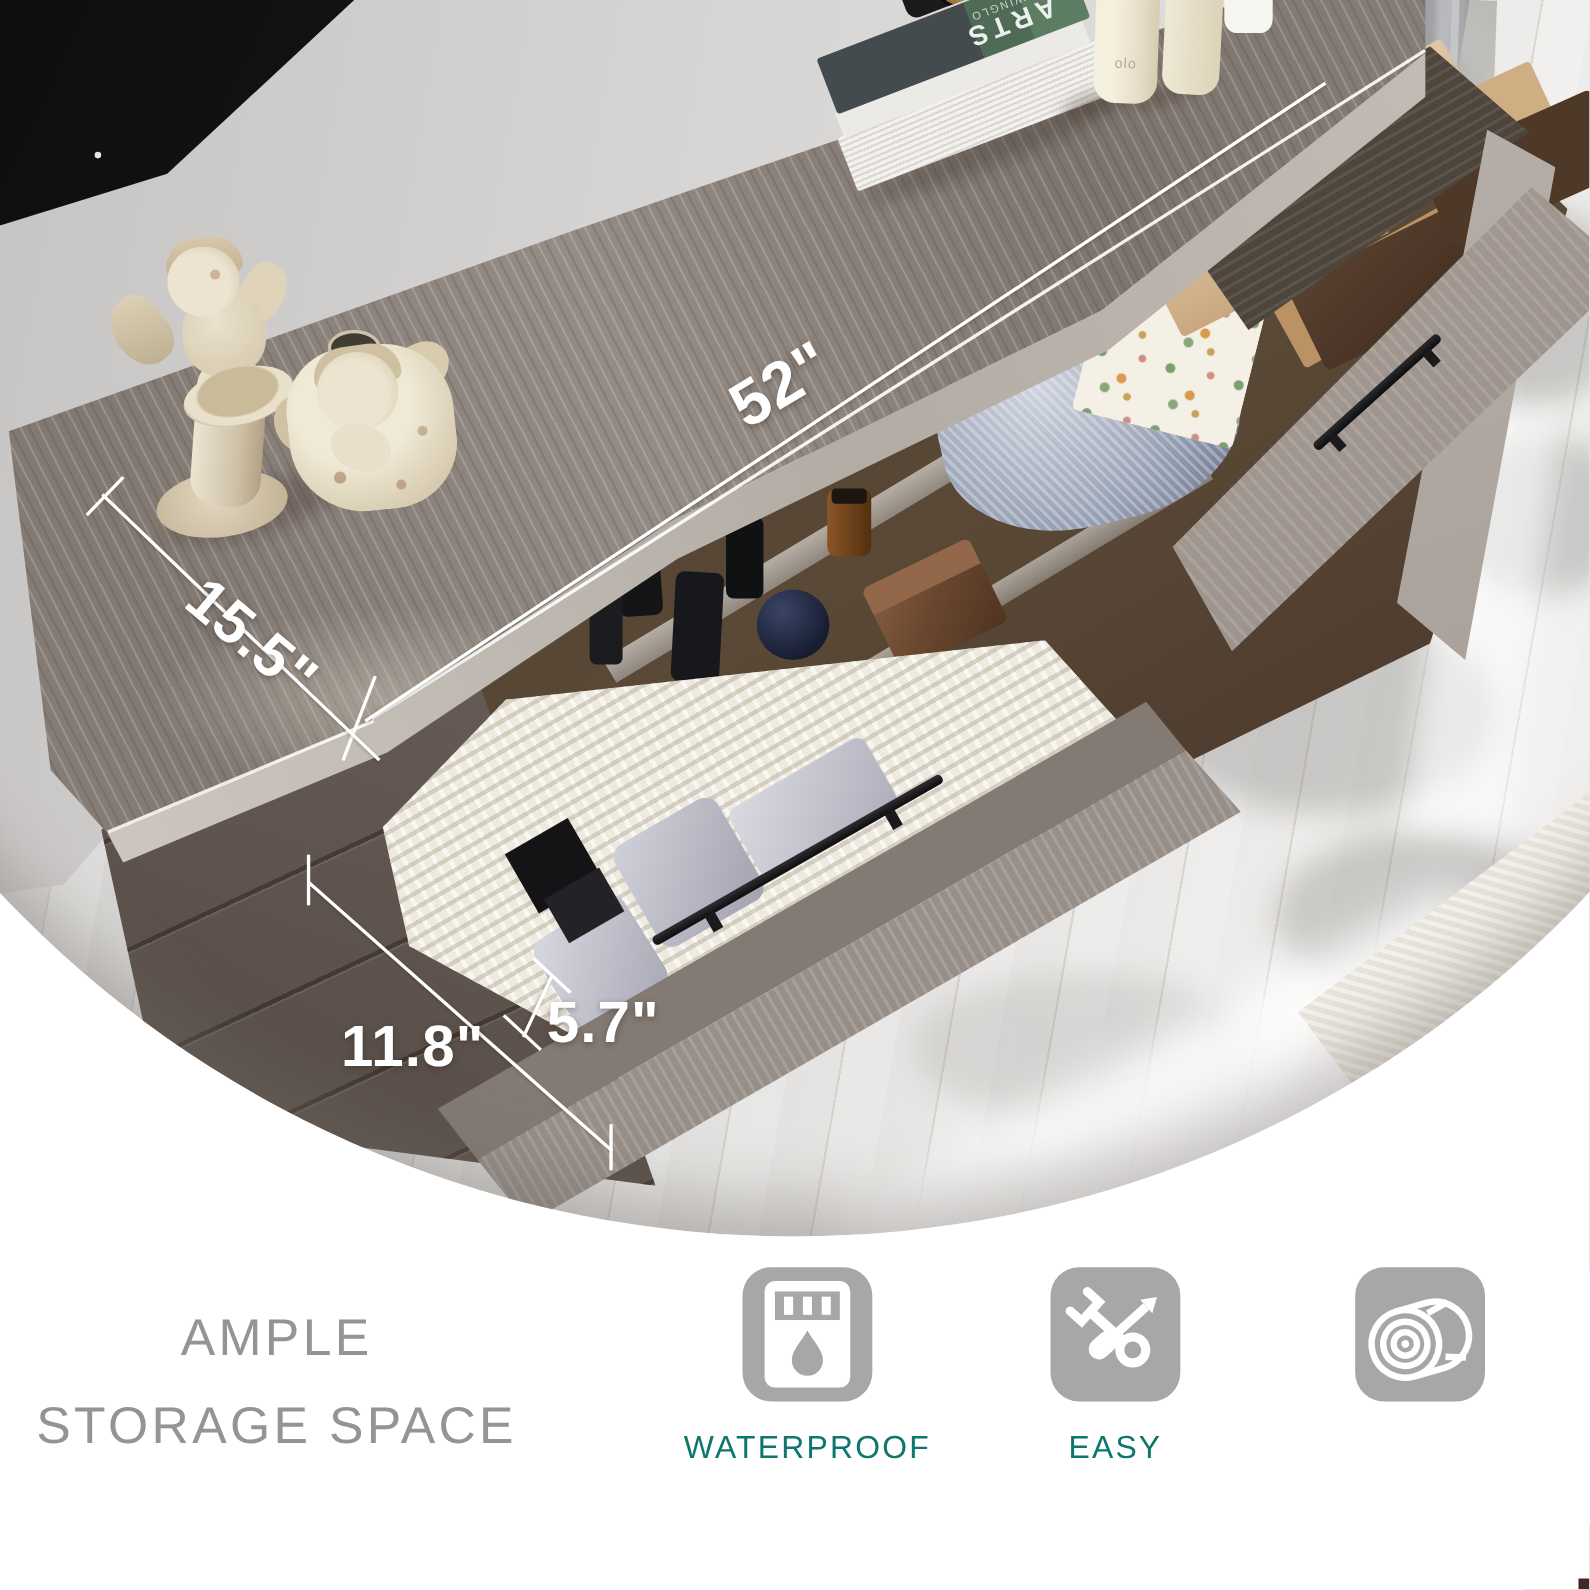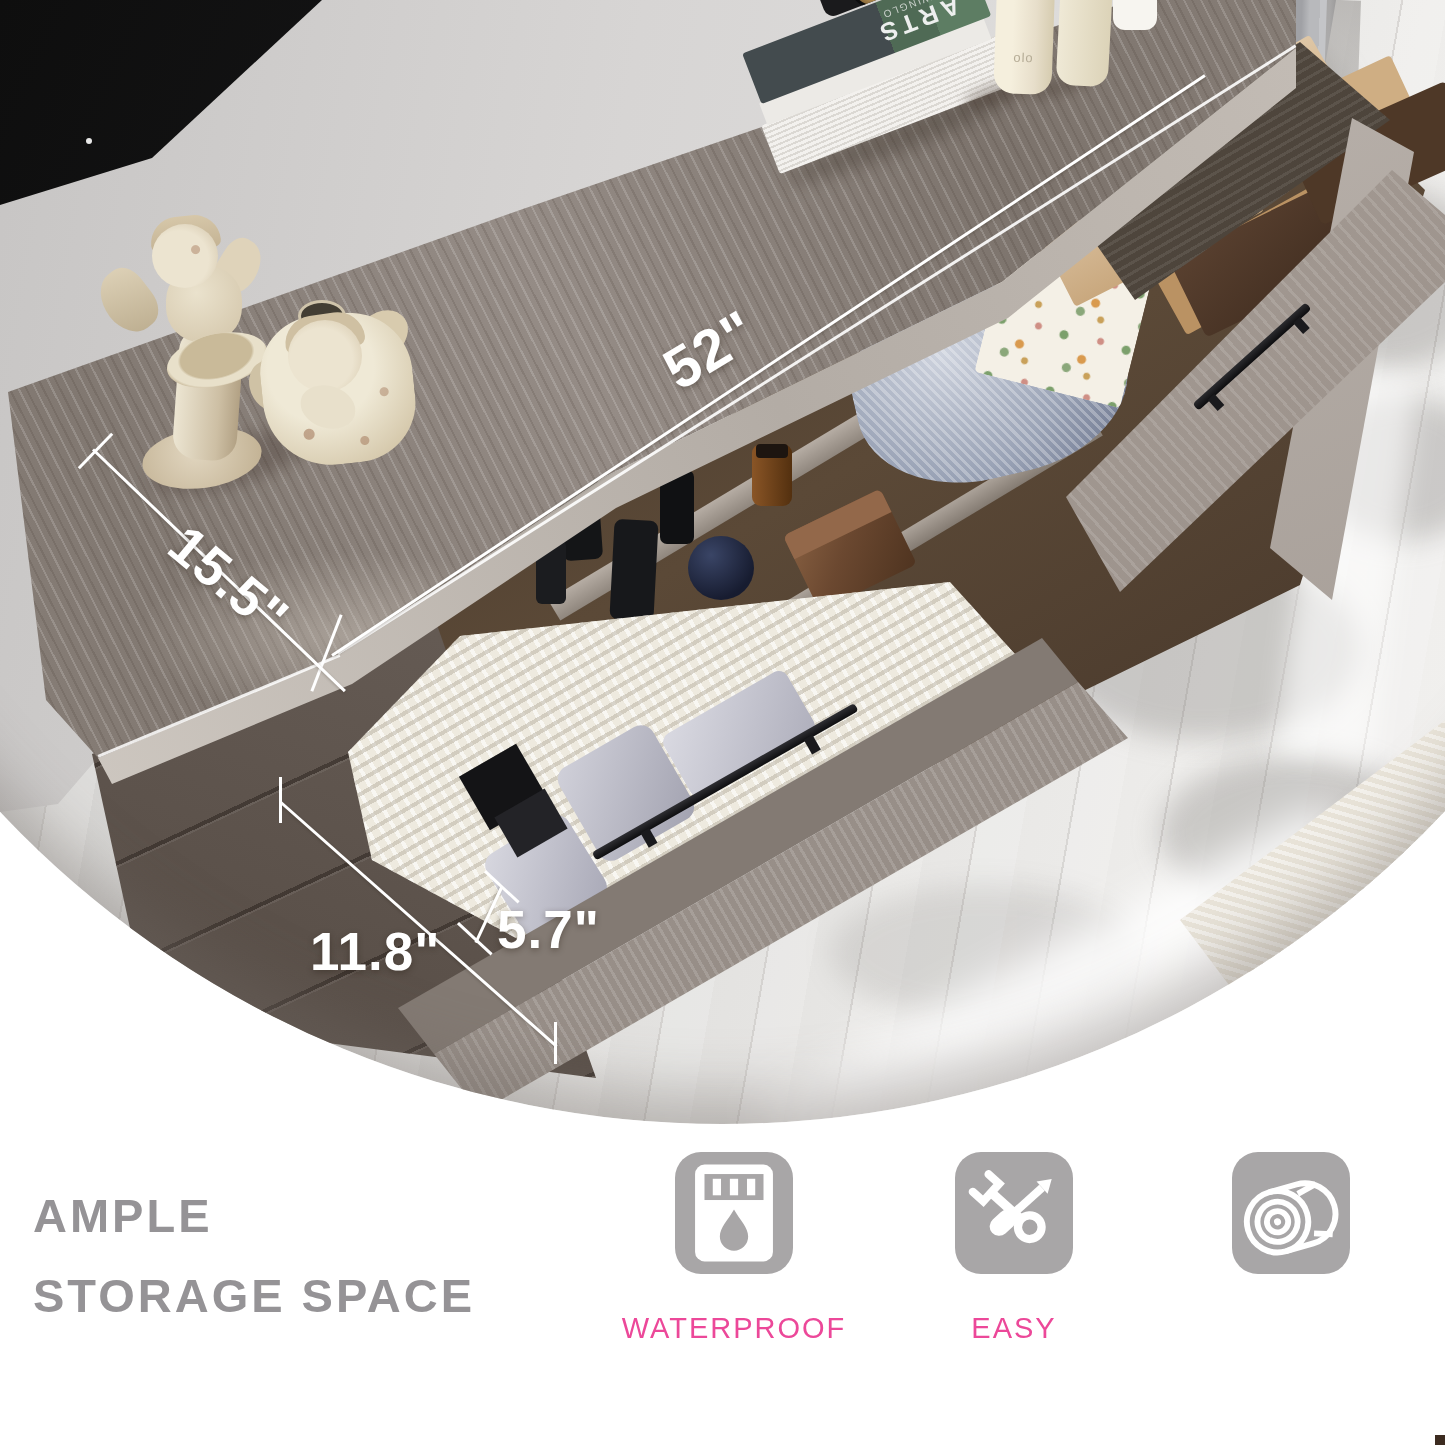--- a/index.html
+++ b/index.html
@@ -255,28 +255,28 @@
   .l57{left:502px;top:885px;width:62px;transform:rotate(115deg);transform-origin:0 50%;}
   .t57a{left:486px;top:870px;width:46px;height:3px;background:#fff;transform:rotate(43deg);transform-origin:0 0;}
   .t57b{left:459px;top:922px;width:46px;height:3px;background:#fff;transform:rotate(43deg);transform-origin:0 0;}
   .alabel{color:#ffffff;font-weight:bold;text-shadow:0 2px 6px rgba(40,30,20,.4);letter-spacing:1px;}
   .lab52{left:662px;top:316px;font-size:58px;transform:rotate(-31deg);}
   .lab155{left:197px;top:513px;font-size:54px;transform:rotate(40deg);transform-origin:0 0;}
   .lab118{left:310px;top:921px;font-size:53px;}
   .lab57{left:497px;top:899px;font-size:53px;}
 
   
-  .headline{left:33px;top:1192px;color:#959396;font-weight:bold;letter-spacing:3px;}
+  .headline{left:33px;top:1192px;color:#959396;font-weight:normal;letter-spacing:3px;text-align:center;}
   .headline .h1{font-size:47px;line-height:47px;}
   .headline .h2{font-size:47px;line-height:47px;margin-top:33px;}
   .feature{top:1152px;width:260px;text-align:center;}
   .f1{left:604px;} .f2{left:884px;} .f3{left:1161px;}
   .ficon{width:118px;height:122px;margin:0 auto;border-radius:26px;background:#a8a6a7;position:relative;}
   .ficon svg{position:absolute;inset:0;width:100%;height:100%;}
-  .flabel{margin-top:32px;color:#ec4899;font-size:29px;letter-spacing:2px;line-height:45px;}
+  .flabel{margin-top:20px;color:#0f766e;font-size:29px;letter-spacing:2px;line-height:45px;}
 
   .cornermark{right:0;bottom:0;width:10px;height:10px;background:#3c2b20;}
 </style>
 </head>
 <body>
 
 <div id="canvas">
 
   <div id="photo">
 

